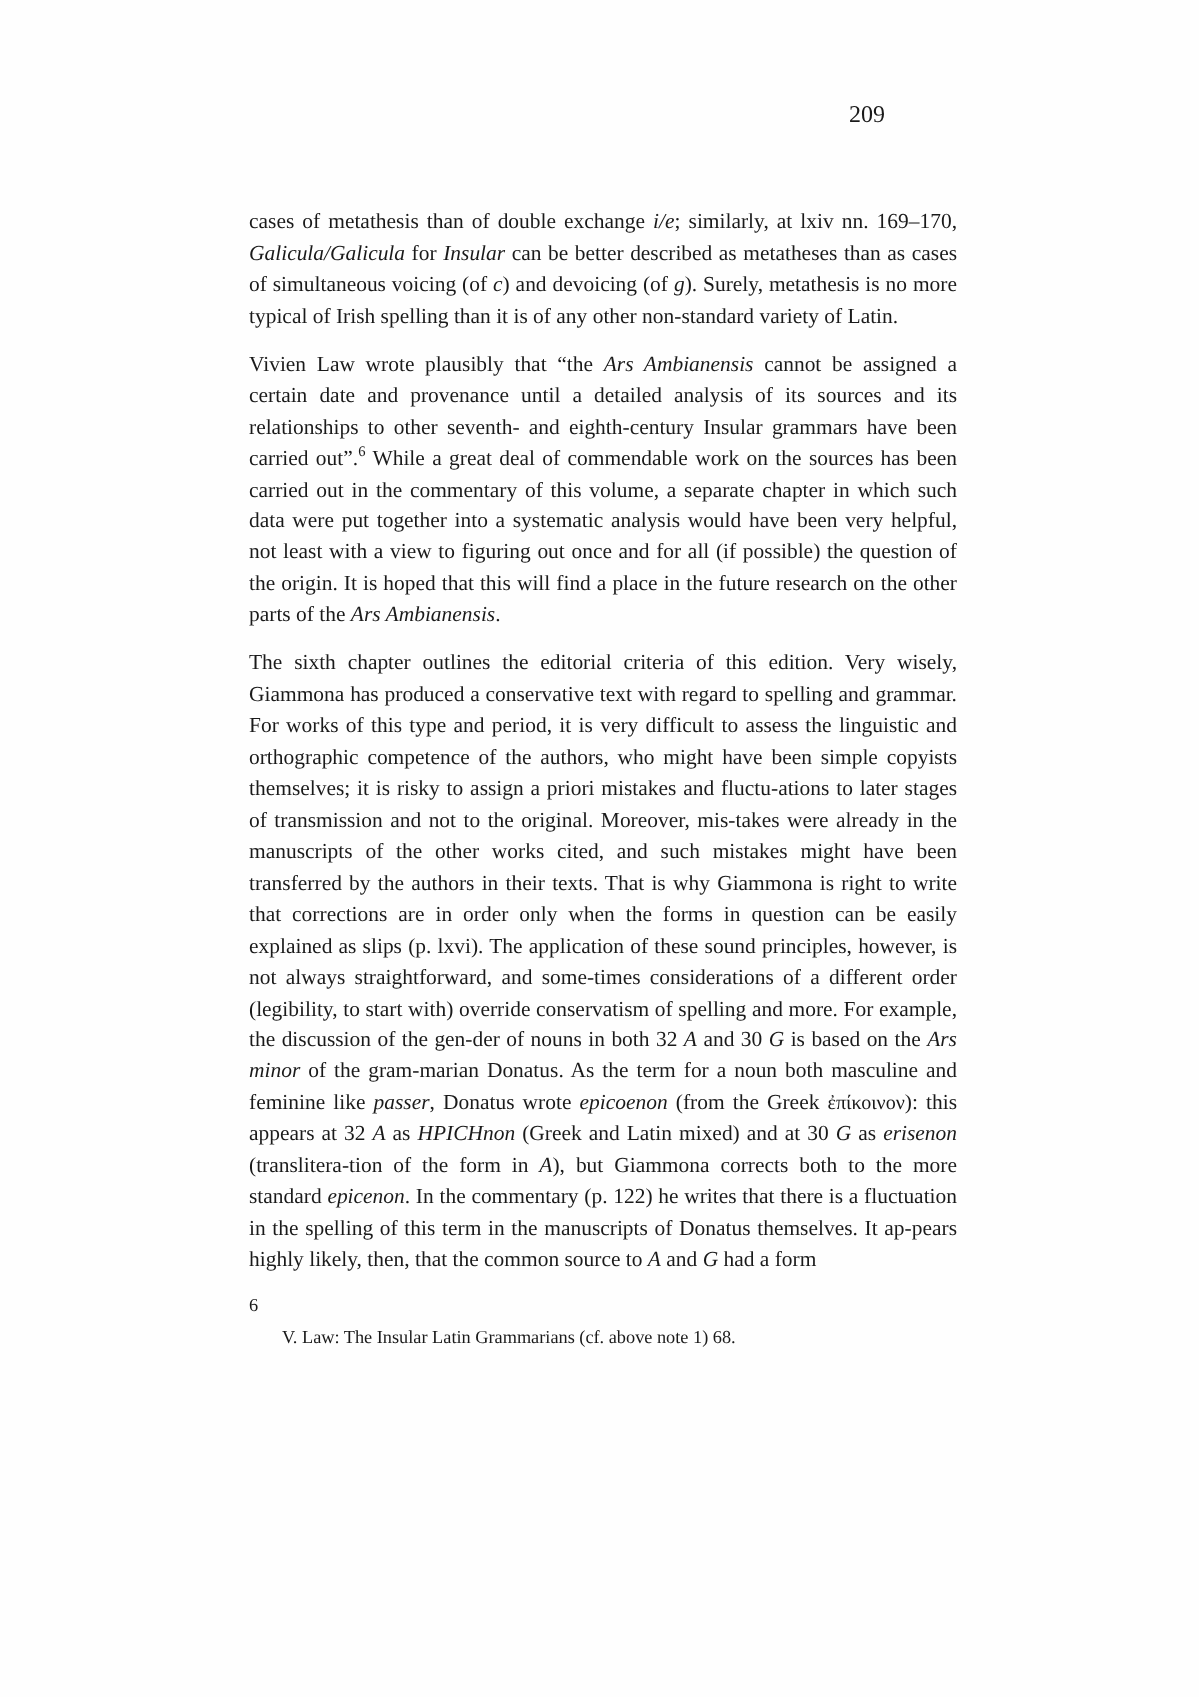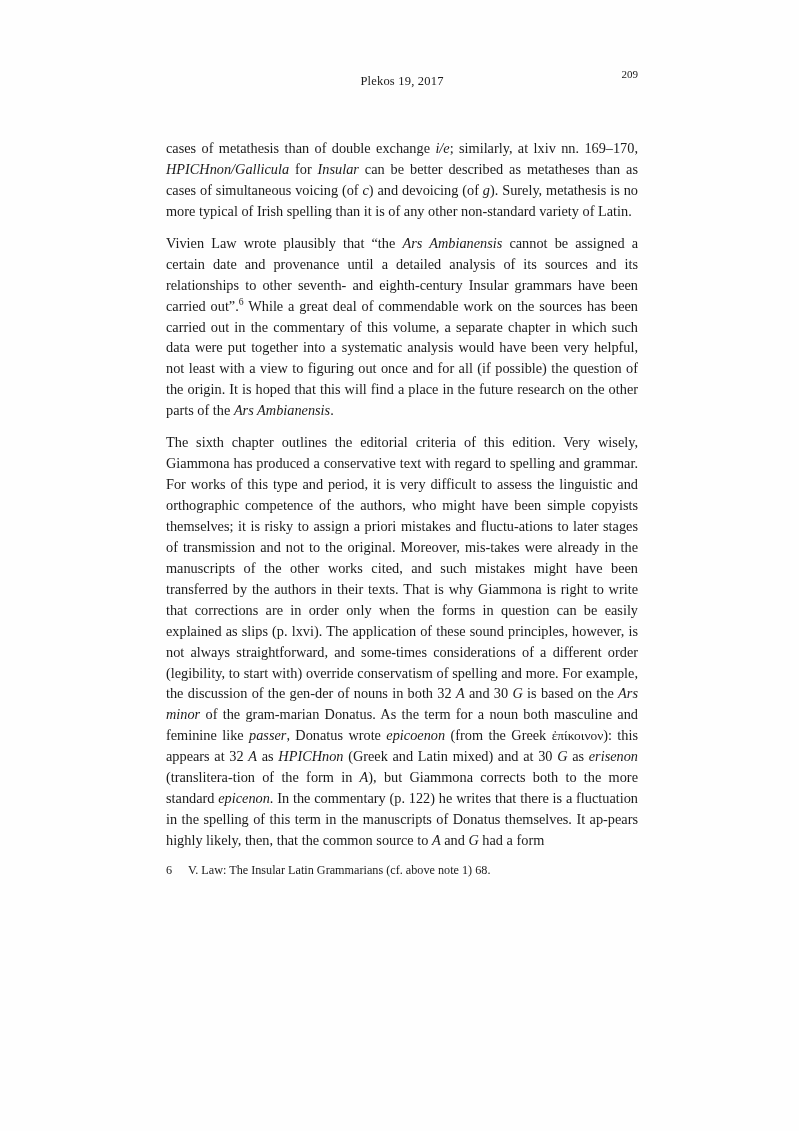--- a/index.html
+++ b/index.html
@@ -37,22 +37,21 @@
     width: 472px;
     text-align: center;
     font-size: 12.5px;
     letter-spacing: 0.2px;
   }
   .header-pageno {
     position: absolute;
     left: 400px;
     top: 0px;
     width: 72px;
-    text-align: right;
-    font-size: 11px;
+    font-size: 16px;
   }
   .content {
     position: absolute;
     left: 166px;
     top: 138px;
     width: 472px;
   }
   p.para {
     margin: 0 0 11px 0;
     font-size: 14.3px;
@@ -84,34 +83,34 @@
     font-size: 12.2px;
     line-height: 1.4;
     display: flex;
   }
   .footnote .fn-num {
     width: 22px;
     flex: 0 0 22px;
   }
   .footnote .fn-text {
     flex: 1 1 auto;
+    margin-top: 21px;
   }
 </style>
 </head>
 <body>
 
 <div class="page">
 
   <div class="header">
-    <div class="header-center">Plekos 19, 2017</div>
     <div class="header-pageno">209</div>
   </div>
 
   <div class="content">
-    <p class="para">cases of metathesis than of double exchange <i>i/e</i>; similarly, at lxiv nn. 169–170, <i>HPICHnon/Gallicula</i> for <i>Insular</i> can be better described as metatheses than as cases of simultaneous voicing (of <i>c</i>) and devoicing (of <i>g</i>). Surely, metathesis is no more typical of Irish spelling than it is of any other non-standard variety of Latin.</p>
+    <p class="para">cases of metathesis than of double exchange <i>i/e</i>; similarly, at lxiv nn. 169–170, <i>Galicula/Galicula</i> for <i>Insular</i> can be better described as metatheses than as cases of simultaneous voicing (of <i>c</i>) and devoicing (of <i>g</i>). Surely, metathesis is no more typical of Irish spelling than it is of any other non-standard variety of Latin.</p>
     <p class="para">Vivien Law wrote plausibly that “the <i>Ars Ambianensis</i> cannot be assigned a certain date and provenance until a detailed analysis of its sources and its relationships to other seventh- and eighth-century Insular grammars have been carried out”.<sup>6</sup> While a great deal of commendable work on the sources has been carried out in the commentary of this volume, a separate chapter in which such data were put together into a systematic analysis would have been very helpful, not least with a view to figuring out once and for all (if possible) the question of the origin. It is hoped that this will find a place in the future research on the other parts of the <i>Ars Ambianensis</i>.</p>
     <p class="para tight">The sixth chapter outlines the editorial criteria of this edition. Very wisely, Giammona has produced a conservative text with regard to spelling and grammar. For works of this type and period, it is very difficult to assess the linguistic and orthographic competence of the authors, who might have been simple copyists themselves; it is risky to assign a priori mistakes and fluctu-ations to later stages of transmission and not to the original. Moreover, mis-takes were already in the manuscripts of the other works cited, and such mistakes might have been transferred by the authors in their texts. That is why Giammona is right to write that corrections are in order only when the forms in question can be easily explained as slips (p. lxvi). The application of these sound principles, however, is not always straightforward, and some-times considerations of a different order (legibility, to start with) override conservatism of spelling and more. For example, the discussion of the gen-der of nouns in both 32 <i>A</i> and 30 <i>G</i> is based on the <i>Ars minor</i> of the gram-marian Donatus. As the term for a noun both masculine and feminine like <i>passer</i>, Donatus wrote <i>epicoenon</i> (from the Greek <span class="greek">ἐπίκοινον</span>): this appears at 32 <i>A</i> as <i>HPICHnon</i> (Greek and Latin mixed) and at 30 <i>G</i> as <i>erisenon</i> (translitera-tion of the form in <i>A</i>), but Giammona corrects both to the more standard <i>epicenon</i>. In the commentary (p. 122) he writes that there is a fluctuation in the spelling of this term in the manuscripts of Donatus themselves. It ap-pears highly likely, then, that the common source to <i>A</i> and <i>G</i> had a form</p>
   </div>
 
   <div class="footnote-zone">
     <div class="footnote">
       <span class="fn-num">6</span>
       <span class="fn-text">V. Law: The Insular Latin Grammarians (cf. above note 1) 68.</span>
     </div>
   </div>

